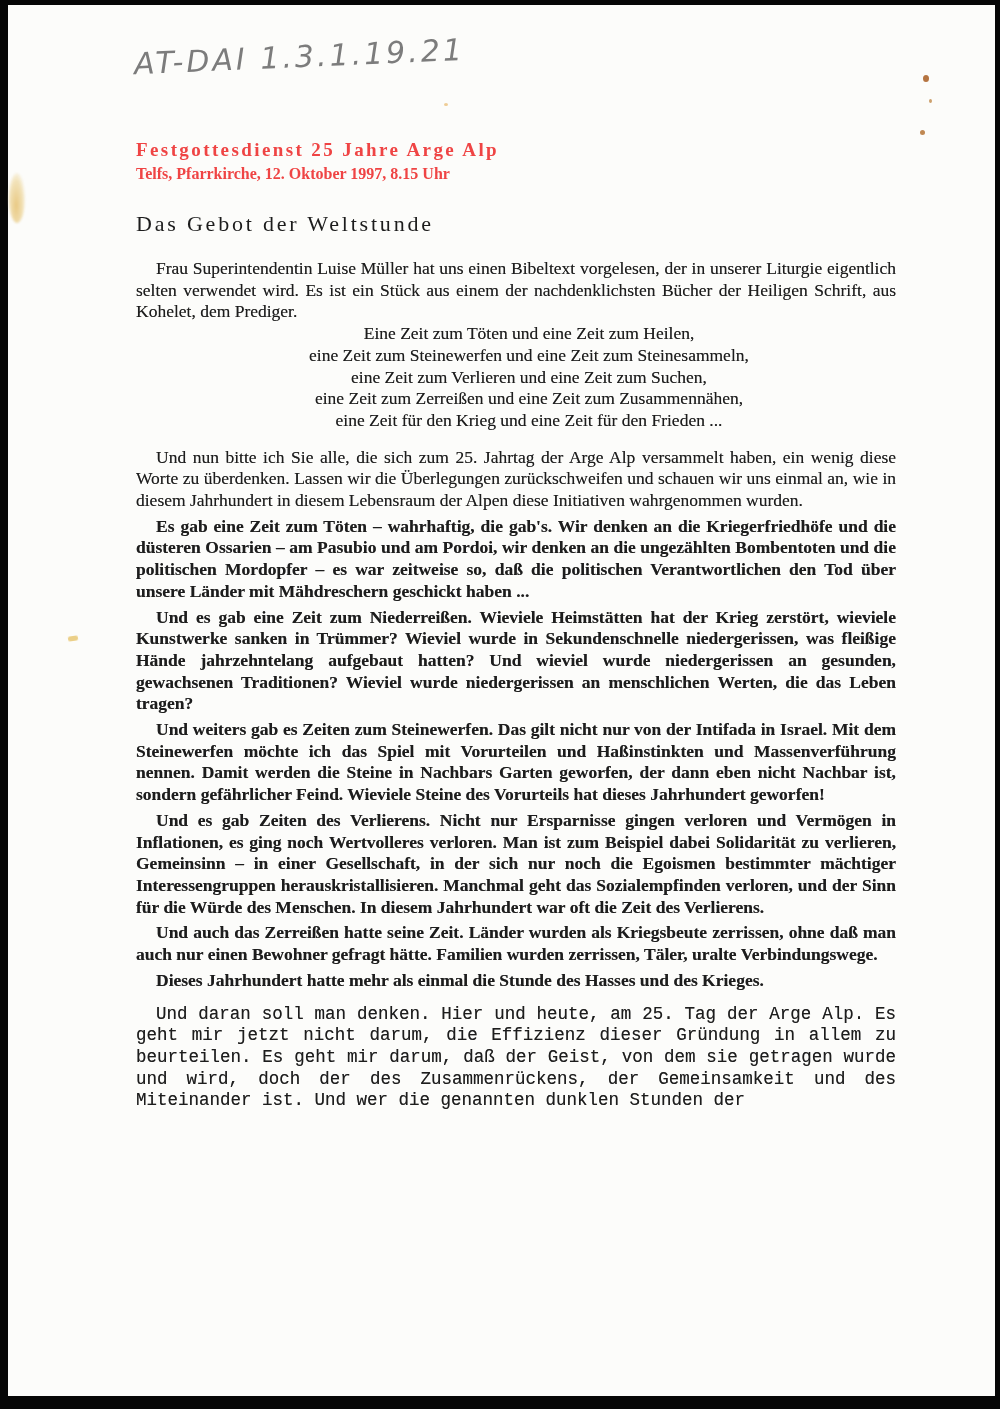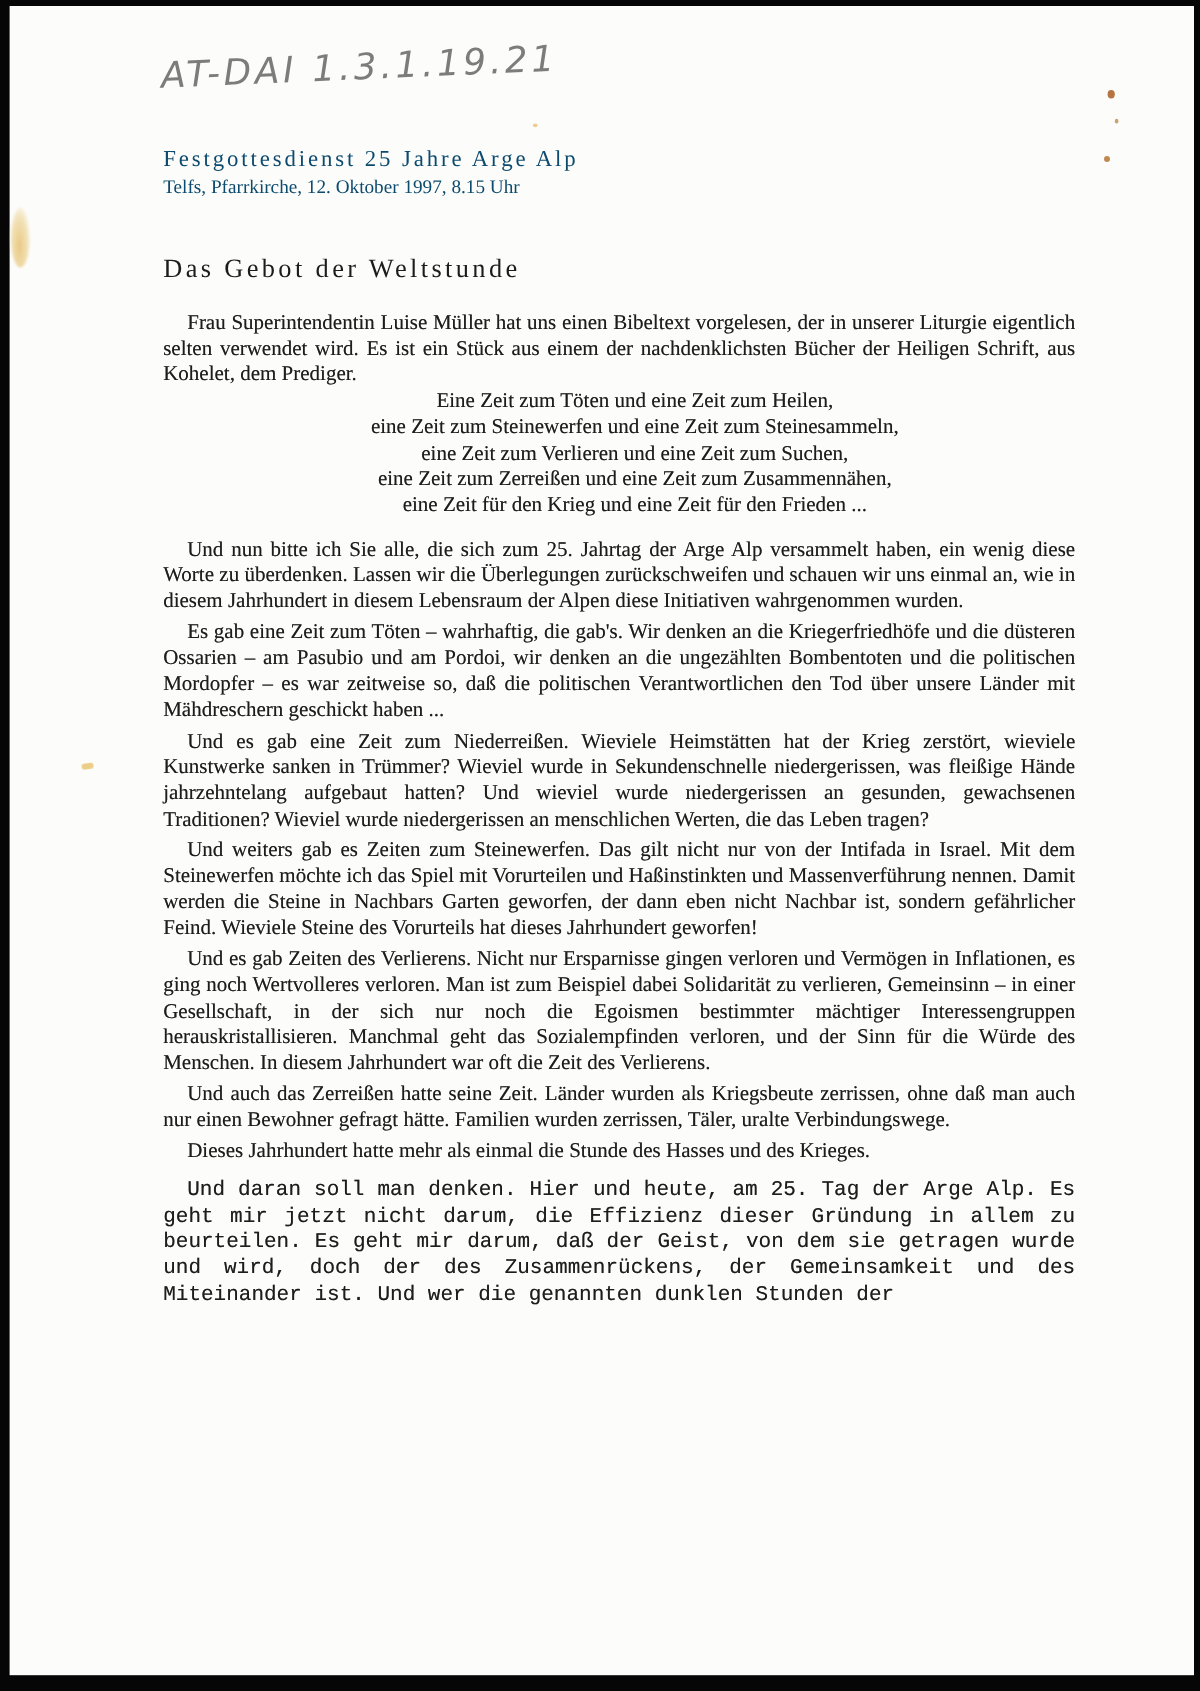--- a/index.html
+++ b/index.html
@@ -61,22 +61,23 @@
     font-size: 30px;
     letter-spacing: 3px;
     color: #7c7c7c;
     transform: rotate(-2.5deg);
     white-space: nowrap;
   }
   
   .header {
     position: absolute;
     left: 128px;
-    top: 116px;
-    color: #0c4a6e;
+    top: 133px;
+    color: #ef4444;
+    font-weight: bold;
   }
   .header .line1 {
     font-size: 19px;
     letter-spacing: 2.4px;
     line-height: 24px;
     white-space: nowrap;
   }
   .header .line2 {
     font-size: 16px;
     line-height: 24px;
@@ -103,21 +104,21 @@
     text-align: justify;
     text-shadow: 0 0 .4px rgba(20,20,20,.55);
   }
   .content p {
     margin: 0;
     text-indent: 20px;
   }
   .p-first  { margin-top: 8px  !important; }
   .gap-lg   { margin-top: 19px !important; }
   .gap-md   { margin-top: 15px !important; }
-  .gap-sm   { margin-top: 4px  !important; }
+  .gap-sm   { margin-top: 4px  !important; font-weight: bold; }
   .gap-end  { margin-top: 12px !important; font-family: Liberation Mono, monospace; }
   .verse {
     margin-left: 26px;
     text-align: center;
   }
   .verse-line {
     text-indent: 0 !important;
     white-space: nowrap;
   }
 </style>

